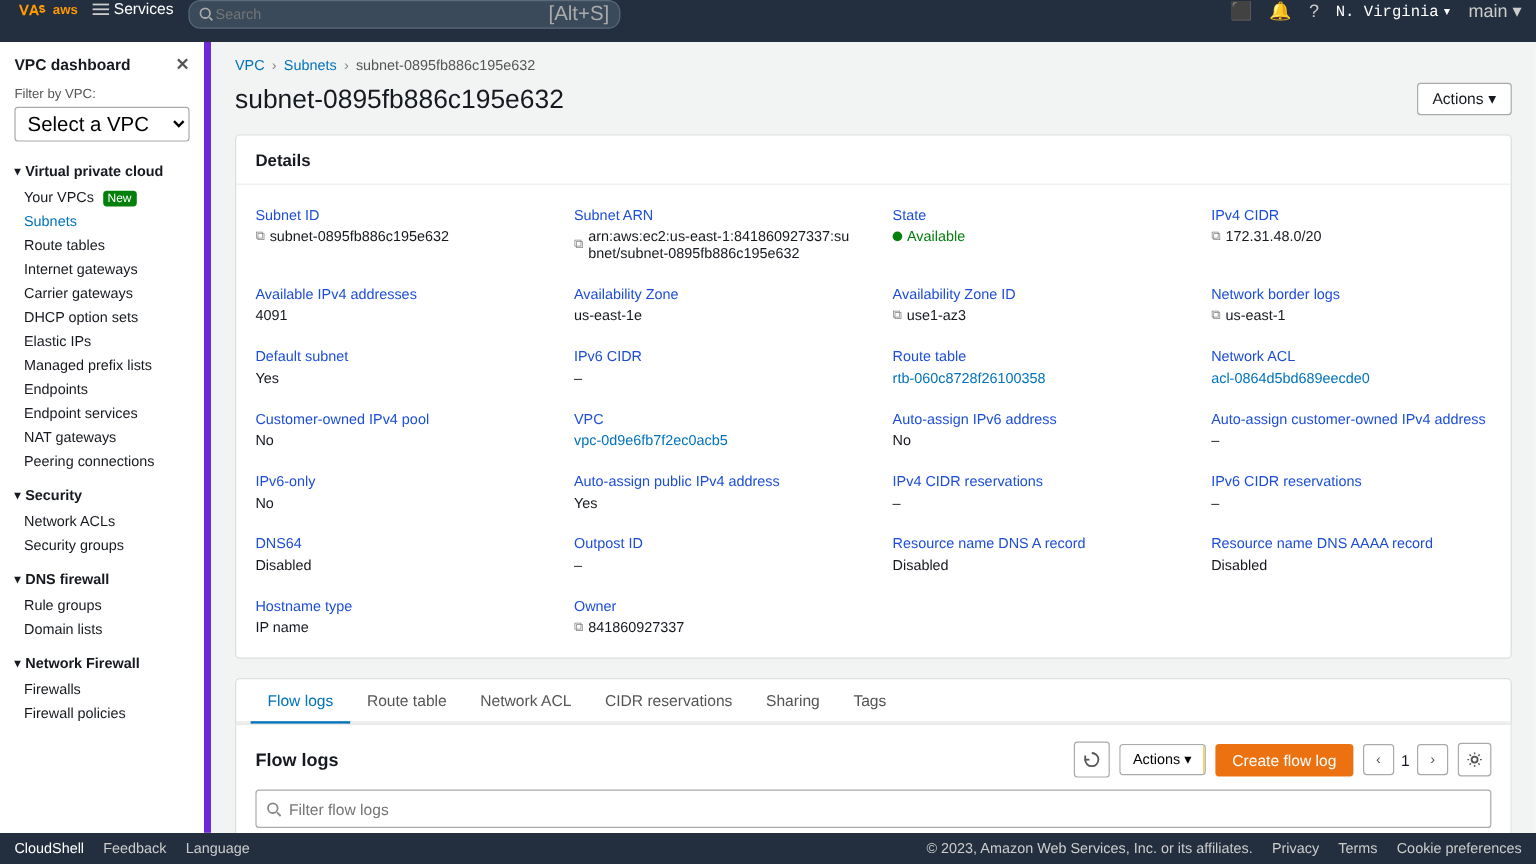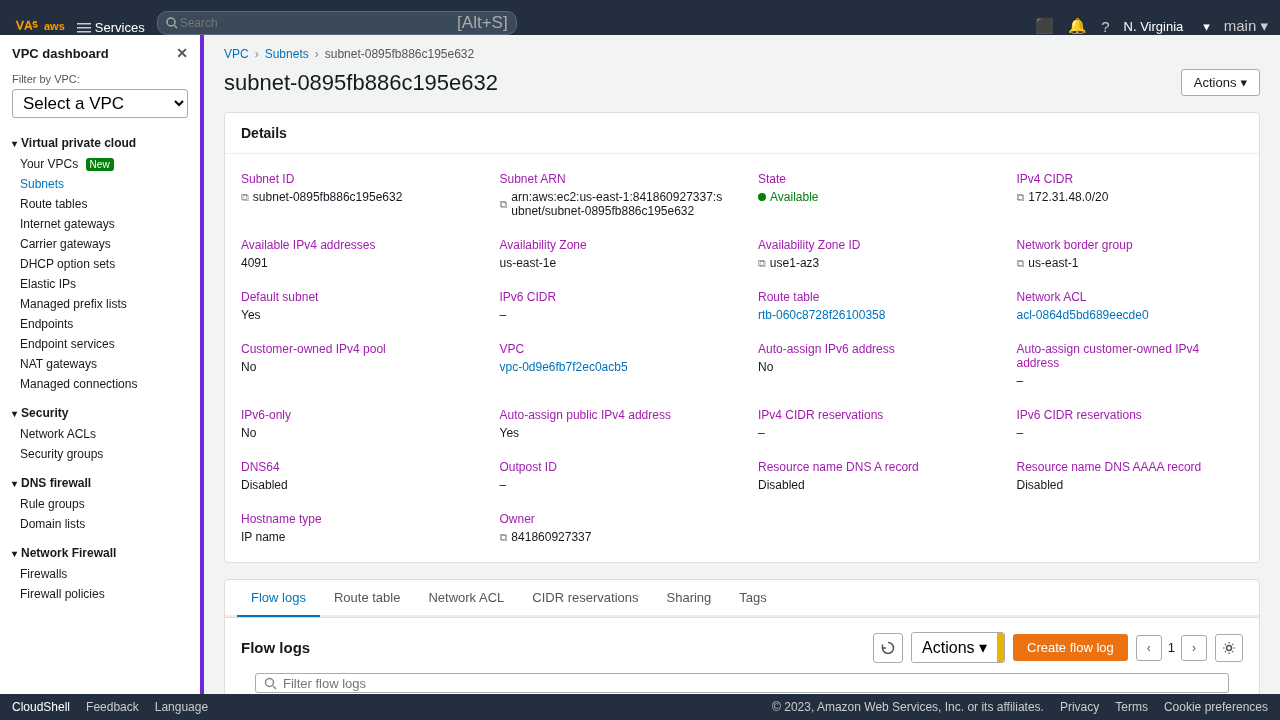--- a/index.html
+++ b/index.html
@@ -3,21 +3,21 @@
   <meta charset="utf-8">
   <style>
     * { box-sizing: border-box; margin: 0; padding: 0; }
     body { font-family: -apple-system, BlinkMacSystemFont, 'Segoe UI', Arial, sans-serif; font-size: 13px; background: #f2f3f3; color: #16191f; }
 
     
     .top-nav {
       background: #232f3e;
       height: 35px;
       display: flex;
-      align-items: flex-end;
+      align-items: flex-start;
       padding: 0 12px;
       gap: 12px;
       color: #fff;
       position: fixed;
       top: 0; left: 0; right: 0;
       z-index: 100;
     }
     .top-nav .aws-logo {
       display: flex; align-items: center; gap: 4px;
       color: #fff; font-size: 13px; font-weight: bold;
@@ -38,21 +38,21 @@
       padding: 0 8px; gap: 2px;
       color: #ccc;
     }
     .top-nav .search-bar input {
       background: none; border: none; outline: none;
       color: #fff; font-size: 12px; flex: 1;
     }
     .top-nav .search-hint { font-size: 17px; color: #aaa; }
     .top-nav-right { margin-left: auto; display: flex; align-items: center; gap: 14px; color: #fff; font-size: 13px; }
     .top-nav-right .icon-btn { cursor: pointer; color: #ccc; font-size: 15px; }
-    .top-nav-right .region-btn { cursor: pointer; display: flex; align-items: center; gap: 20px; }
+    .top-nav-right .region-btn { cursor: pointer; display: flex; align-items: center; gap: 3px; font-family: Liberation Mono, monospace; }
 
     
     .bottom-bar {
       background: #232f3e;
       height: 26px;
       display: flex; align-items: center;
       padding: 0 12px; gap: 16px;
       position: fixed; bottom: 0; left: 0; right: 0;
       z-index: 100; color: #ccc; font-size: 12px;
     }
@@ -62,23 +62,23 @@
     
     .layout {
       display: flex;
       margin-top: 35px;
       margin-bottom: 26px;
       height: calc(100vh - 61px);
     }
 
     
     .sidebar {
-      width: 204px;
+      width: 176px;
       background: #fff;
-      border-right: 4px solid #6d28d9;
+      border-right: 6px solid #6d28d9;
       overflow-y: auto;
       flex-shrink: 0;
       padding-bottom: 20px;
     }
     .sidebar-header {
       display: flex; align-items: center; justify-content: space-between;
       padding: 10px 12px 8px;
       font-size: 13px; font-weight: 600;
     }
     .sidebar-header .close-icon { cursor: pointer; font-size: 14px; color: #555; }
@@ -160,21 +160,21 @@
     .details-grid {
       display: grid;
       grid-template-columns: repeat(4, 1fr);
       gap: 0;
       padding: 8px 0;
     }
     .detail-item {
       padding: 10px 16px;
     }
     .detail-label {
-      font-size: 12px; color: #a21caf; margin-bottom: 4px;
+      font-size: 12px; color: #1d4ed8; margin-bottom: 4px;
     }
     .detail-value {
       font-size: 12px; color: #16191f;
       display: flex; align-items: center; gap: 4px;
     }
     .detail-value a { color: #0073bb; text-decoration: none; cursor: pointer; }
     .status-available { color: #037f0c; display: flex; align-items: center; gap: 4px; }
     .status-dot { width: 8px; height: 8px; border-radius: 50%; background: #037f0c; }
 
     
@@ -239,24 +239,24 @@
     .settings-btn {
       width: 28px; height: 28px;
       border: 1px solid #aaa; border-radius: 3px;
       background: #fff; cursor: pointer;
       display: flex; align-items: center; justify-content: center;
       font-size: 13px; color: #555;
     }
 
     
     .search-filter-bar {
-      margin: 0 30px 10px;
+      margin: 0 16px 10px;
       display: flex; align-items: center;
       border: 1px solid #aaa; border-radius: 3px;
-      background: #fff; height: 20px;
+      background: #fff; height: 32px;
       padding: 0 8px; gap: 6px;
     }
     .search-filter-bar input {
       flex: 1; border: none; outline: none;
       font-size: 13px; color: #555;
     }
     .search-icon { color: #888; font-size: 13px; }
   </style>
 </head>
 <body>
@@ -347,21 +347,21 @@
       <div class="sidebar-item">
         <span>Endpoints</span>
       </div>
       <div class="sidebar-item">
         <span>Endpoint services</span>
       </div>
       <div class="sidebar-item">
         <span>NAT gateways</span>
       </div>
       <div class="sidebar-item">
-        <span>Managed connections</span>
+        <span>Peering connections</span>
       </div>
     </div>
 
     <div class="sidebar-section">
       <div class="sidebar-section-header">
         <span class="chevron">▾</span>
         <span>Security</span>
       </div>
       <div class="sidebar-item">
         <span>Network ACLs</span>
@@ -462,21 +462,21 @@
           </div>
         </div>
         <div class="detail-item">
           <div class="detail-label">Availability Zone ID</div>
           <div class="detail-value">
             <span style="color:#888;font-size:11px;">⧉</span>
             <span>use1-az3</span>
           </div>
         </div>
         <div class="detail-item">
-          <div class="detail-label">Network border group</div>
+          <div class="detail-label">Network border logs</div>
           <div class="detail-value">
             <span style="color:#888;font-size:11px;">⧉</span>
             <span>us-east-1</span>
           </div>
         </div>
 
         <div class="detail-item">
           <div class="detail-label">Default subnet</div>
           <div class="detail-value">
             <span>Yes</span>
@@ -621,21 +621,21 @@
       <div class="flow-logs-header">
         <span class="flow-logs-title">Flow logs</span>
         <div class="flow-logs-controls">
           <button class="icon-btn-round" title="Refresh">
             <svg width="14" height="14" viewBox="0 0 14 14" fill="none">
               <path d="M7 1.5A5.5 5.5 0 1 1 1.5 7" stroke="#555" stroke-width="1.5" fill="none"></path>
               <polyline points="1.5,3.5 1.5,7 5,7" stroke="#555" stroke-width="1.5" fill="none"></polyline>
             </svg>
           </button>
           <div style="display:flex;align-items:center;border:1px solid #aaa;border-radius:3px;overflow:hidden;">
-            <button style="padding:5px 10px;border:none;background:#fff;cursor:pointer;font-size:16px;border-right:7px solid #eab308;">
+            <button style="padding:5px 10px;border:none;background:#fff;cursor:pointer;font-size:12px;border-right:1px solid #eab308;">
               <span>Actions</span>
               <span> ▾</span>
             </button>
           </div>
           <button class="create-flow-log-btn">
             <span>Create flow log</span>
           </button>
           <div class="pagination">
             <button class="page-btn">‹</button>
             <span class="page-num">1</span>

